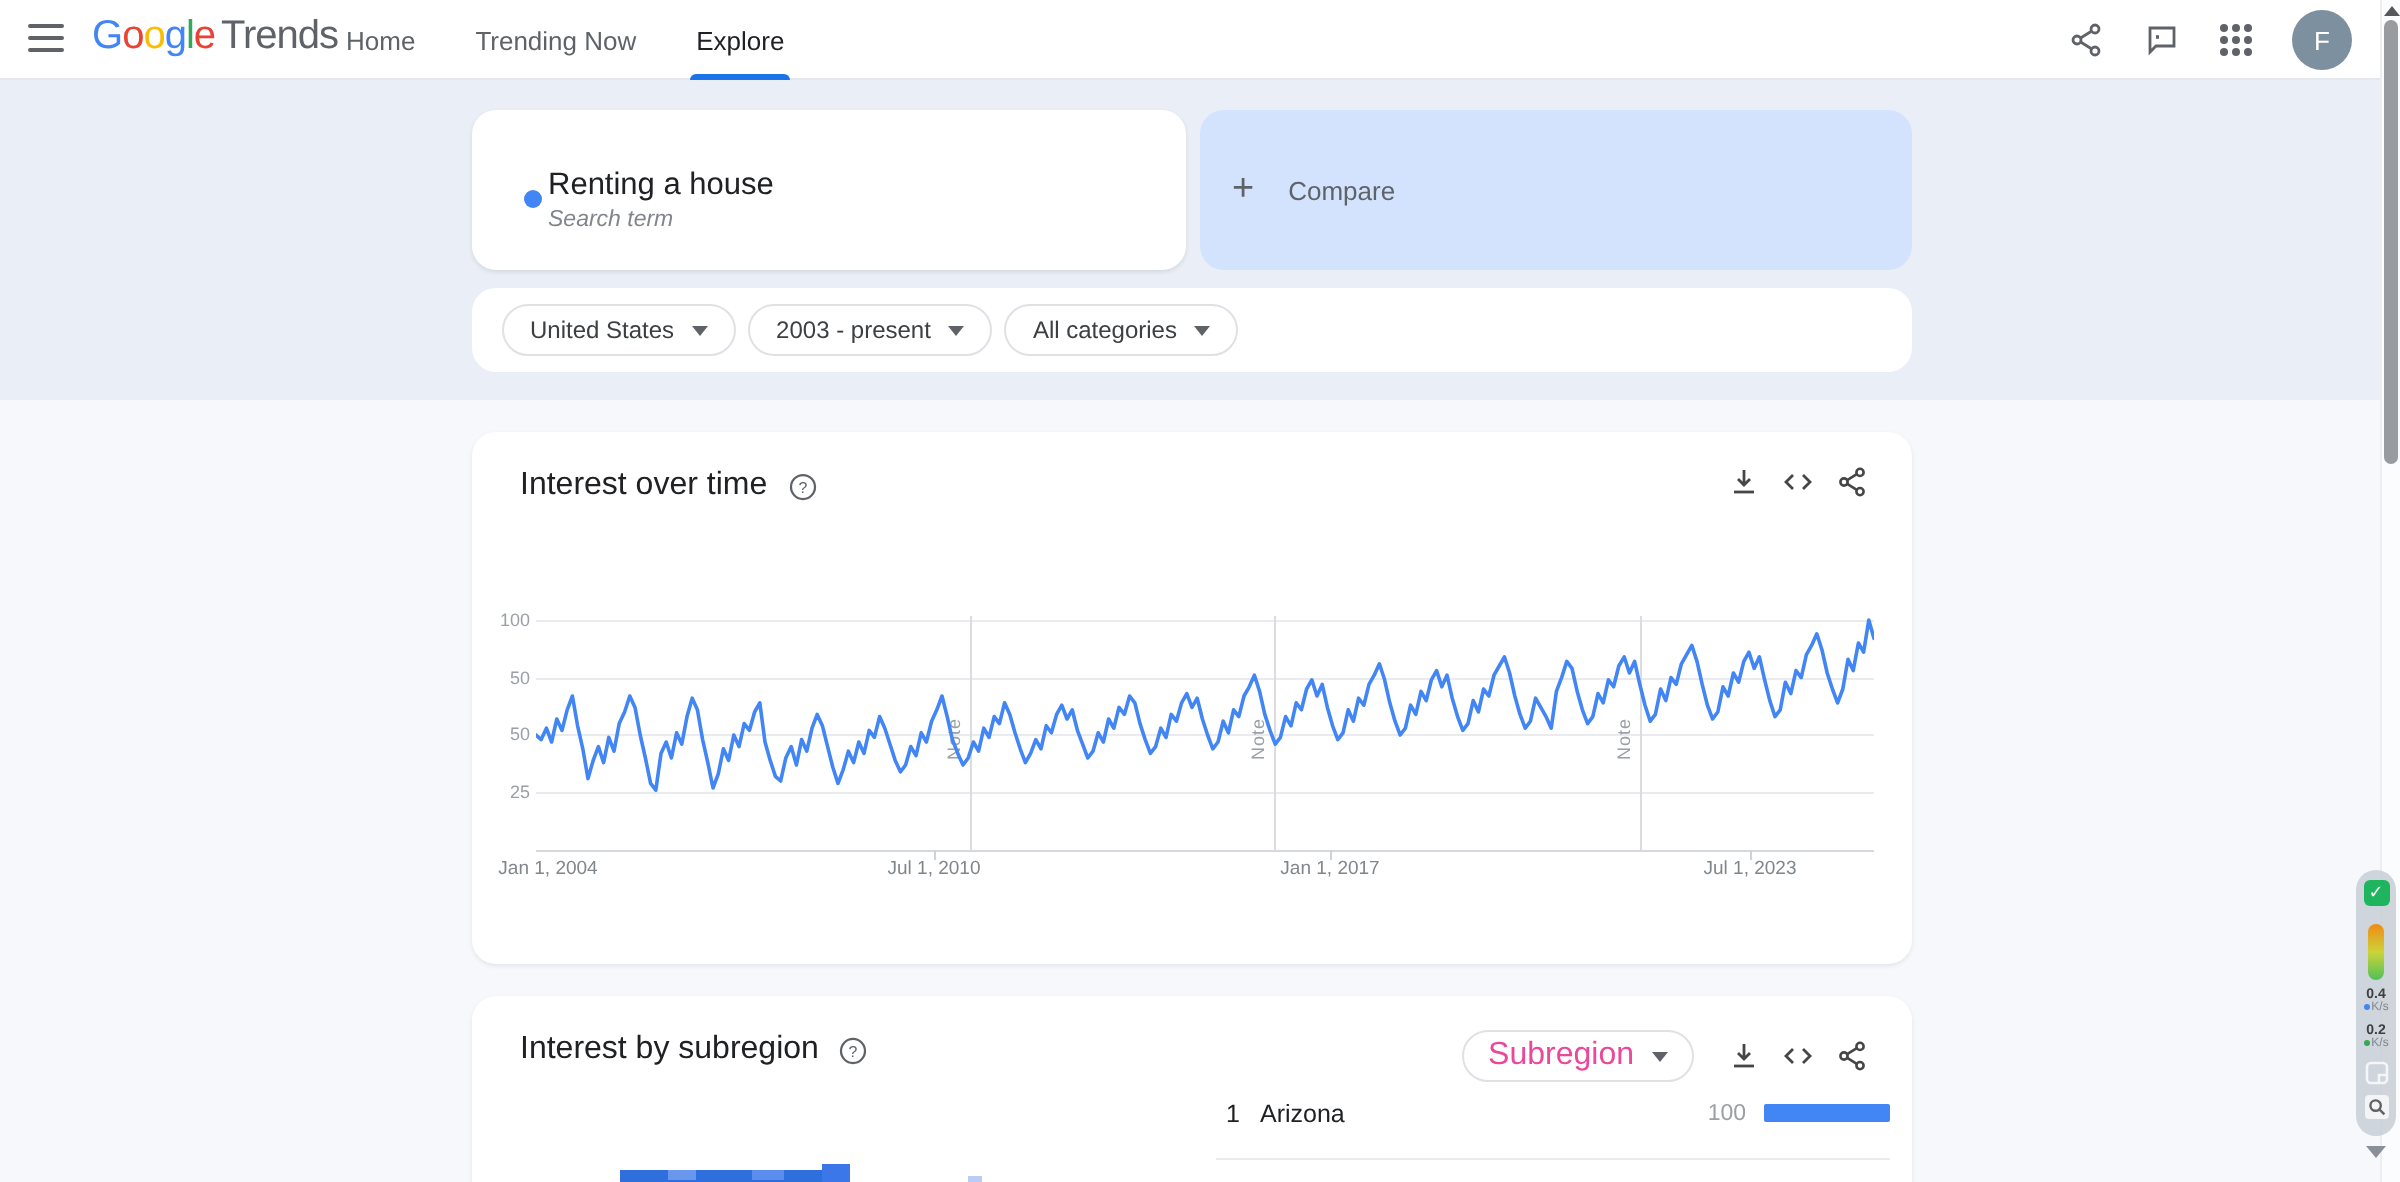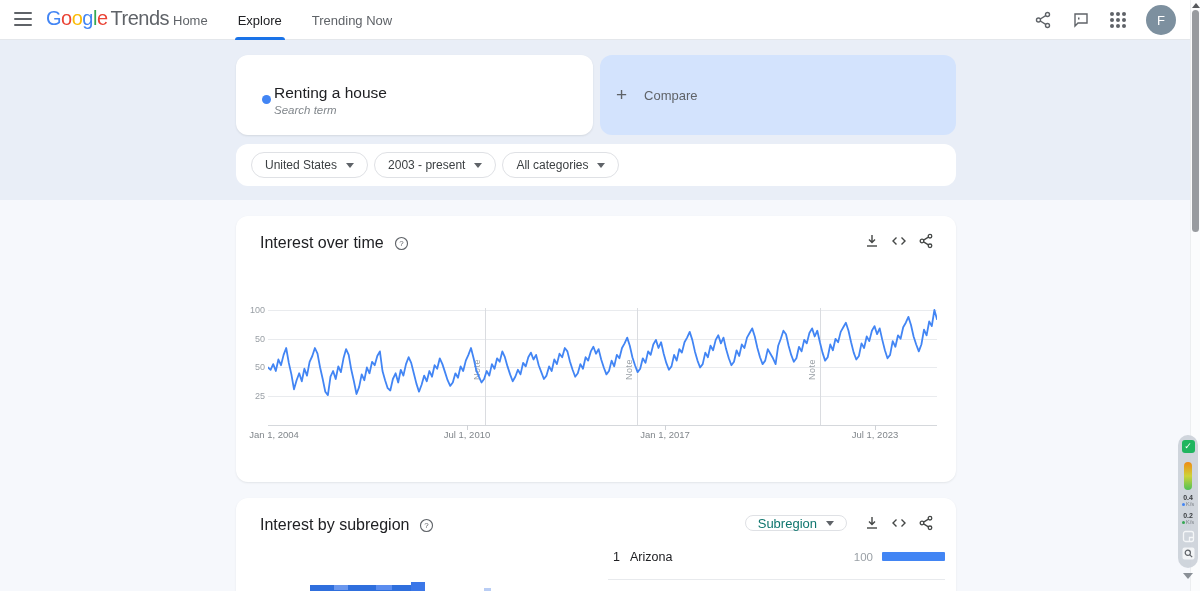--- a/index.html
+++ b/index.html
@@ -54,22 +54,22 @@
 
   
   .panel { position:absolute; background:#fff; border-radius:12px; box-shadow:0 1px 2px rgba(60,64,67,.1); }
   .panel-iot { left:236px; top:216px; width:720px; height:266px; }
   .panel-sub { left:236px; top:498px; width:720px; height:150px; }
   .panel-title-row { position:absolute; left:24px; top:18px; display:flex; align-items:center; gap:10px; }
   .panel-title { font-size:16px; color:#202124; }
   .help-icon { width:15px; height:15px; color:#5f6368; cursor:pointer; }
   .panel-actions { position:absolute; right:22px; top:17px; display:flex; align-items:center; gap:11px; }
   .aicon { width:16px; height:16px; color:#444746; cursor:pointer; }
-  .subregion-btn { height:16px; border:1px solid #dfe1e5; border-radius:14px; background:#fff;
-    display:inline-flex; align-items:center; gap:9px; padding:0 12px; font-size:13px; color:#0f766e;
+  .subregion-btn { height:26px; border:1px solid #dfe1e5; border-radius:14px; background:#fff;
+    display:inline-flex; align-items:center; gap:9px; padding:0 12px; font-size:16px; color:#ec4899;
     font-weight:500; cursor:pointer; margin-right:6px; }
 
   
   .chart-area { position:absolute; left:0; top:74px; width:720px; height:160px; }
   .ylab { position:absolute; width:29px; text-align:right; font-size:9px; color:#9aa0a6; }
   .gridline { position:absolute; left:32px; width:669px; height:1px; background:#e9ebee; }
   .baseline { position:absolute; left:32px; top:135px; width:669px; height:1px; background:#d5d8dc; }
   .noteline { position:absolute; top:18px; width:1px; height:117px; background:#dadce0; }
   .notelab { position:absolute; top:52px; height:38px; font-size:9px; color:#9aa0a6;
     writing-mode:vertical-rl; transform:rotate(180deg); letter-spacing:.5px; }
@@ -118,26 +118,26 @@
       <span></span>
       <span></span>
     </div>
   <div class="logo">
     <span id="logo-google"><span class="lt" style="color: rgb(66, 133, 244);">G</span><span class="lt" style="color: rgb(234, 67, 53);">o</span><span class="lt" style="color: rgb(251, 188, 5);">o</span><span class="lt" style="color: rgb(66, 133, 244);">g</span><span class="lt" style="color: rgb(52, 168, 83);">l</span><span class="lt" style="color: rgb(234, 67, 53);">e</span></span><span class="trends">Trends</span>
   </div>
   <div class="tabs">
     <div class="tab">
         <span>Home</span>
       </div>
+    <div class="tab">
+        <span>Trending Now</span>
+      </div>
     <div class="tab active">
         <span>Explore</span>
         <i class="underline"></i>
-      </div>
-    <div class="tab">
-        <span>Trending Now</span>
       </div>
   </div>
   <div class="header-actions">
     <svg class="hicon" viewBox="0 0 18 18" fill="none" stroke="currentColor" stroke-width="1.4">
       <circle cx="13.5" cy="3.5" r="2"></circle>
         <circle cx="4.5" cy="9" r="2"></circle>
         <circle cx="13.5" cy="14.5" r="2"></circle>
       <path d="M6.3 8l5.4-3.4M6.3 10l5.4 3.4"></path>
     </svg>
     <svg class="hicon" viewBox="0 0 18 18" fill="none" stroke="currentColor" stroke-width="1.4">

